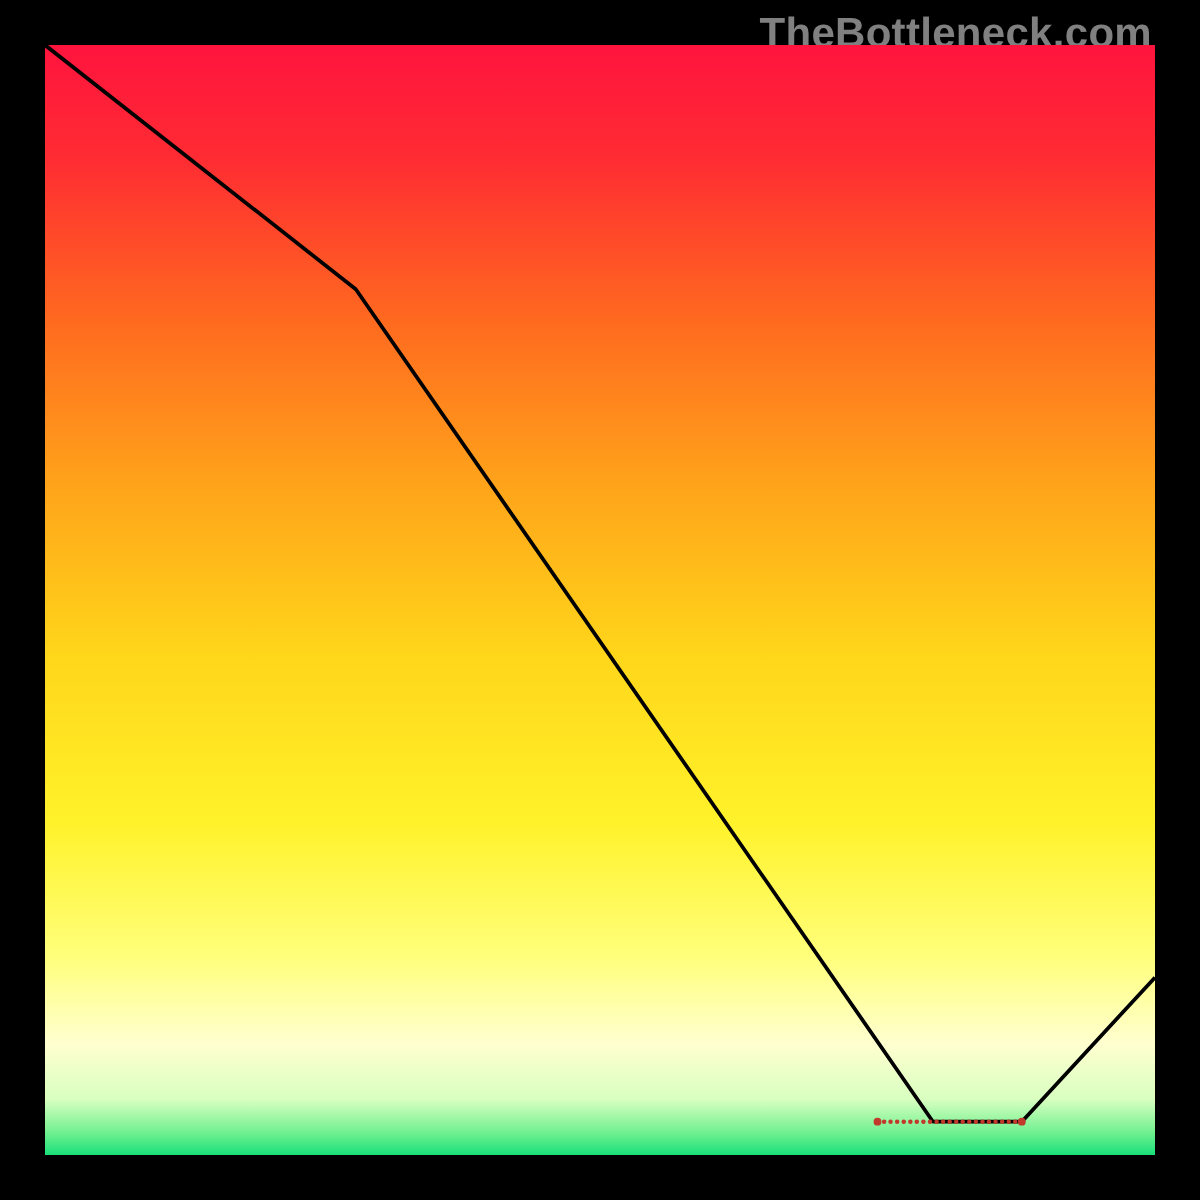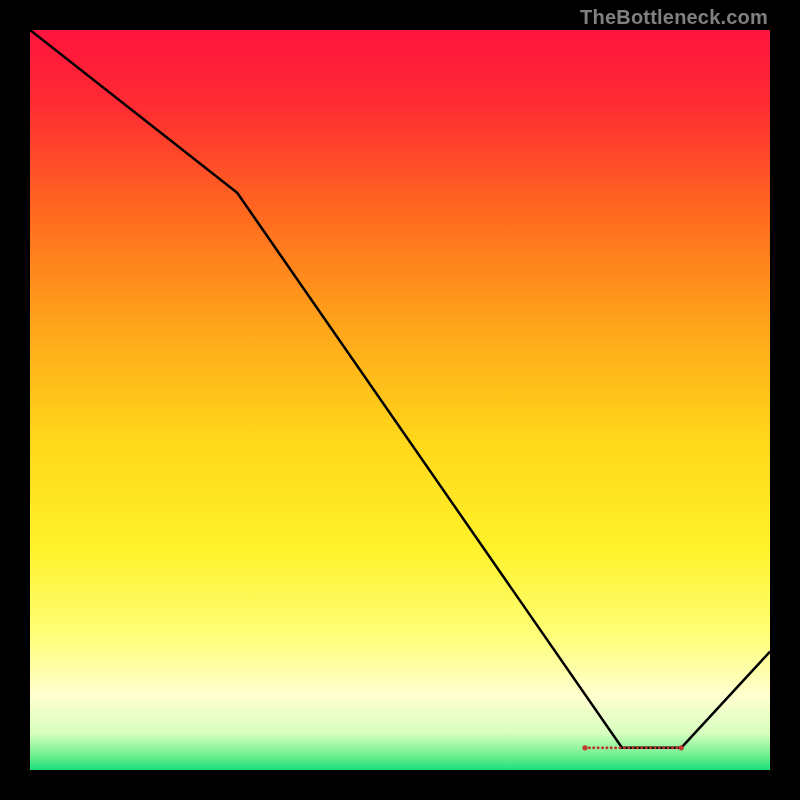--- a/index.html
+++ b/index.html
@@ -17,21 +17,21 @@
     top: 30px;
     width: 740px;
     height: 740px;
     box-sizing: border-box;
   }
   .watermark {
     position: absolute;
     top: 6px;
     right: 32px;
     color: #808080;
-    font-size: 20px;
+    font-size: 28px;
     font-weight: 600;
     letter-spacing: 0.2px;
   }
 </style>
 </head>
 <body>
 
 <div class="watermark">TheBottleneck.com</div>
 
 <svg class="frame" viewBox="0 0 740 740" preserveAspectRatio="none">

